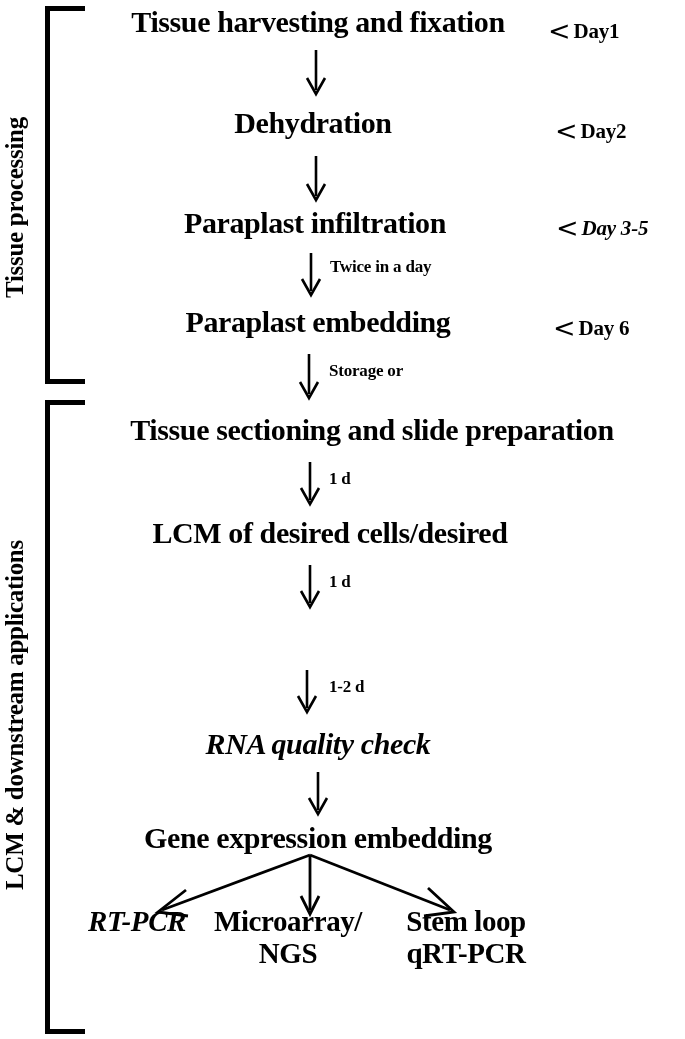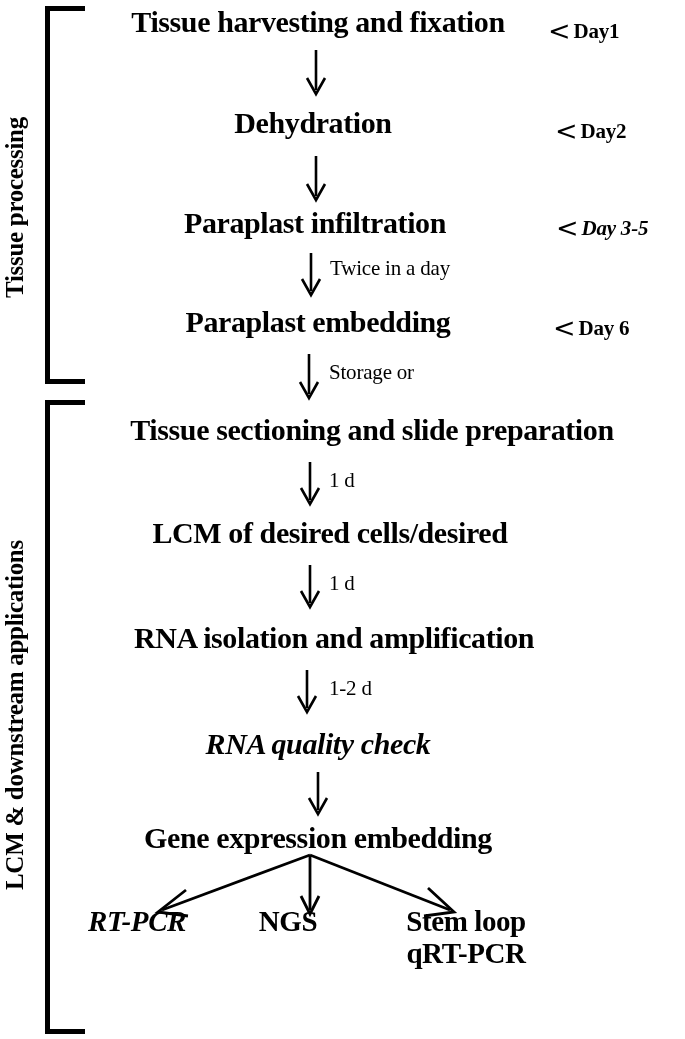--- a/index.html
+++ b/index.html
@@ -77,22 +77,22 @@
 
   
   .arrow{
     position:absolute;
     width:26px;
   }
   .arrow svg{ display:block; overflow:visible; }
 
   .arrow-label{
     position:absolute;
-    font-weight:normal;
-    font-size:21px;
+    font-weight:bold;
+    font-size:17px;
     line-height:1;
     white-space:nowrap;
     letter-spacing:-0.2px;
   }
 
   
   #branch-fan{
     position:absolute;
     left:140px;
     top:852px;
@@ -186,21 +186,20 @@
   <div class="step center" style="left:330px; top:518px;">LCM of desired cells/desired</div>
 
   <div class="arrow" style="left:297px; top:565px;">
     <svg width="26" height="44" viewBox="0 0 26 44">
       <line x1="13" y1="0" x2="13" y2="38" stroke="#000" stroke-width="2.6"></line>
       <polyline points="4,26 13,42 22,26" fill="none" stroke="#000" stroke-width="2.6"></polyline>
     </svg>
   </div>
   <div class="arrow-label" style="left:329px; top:573px;">1 d</div>
 
-  <div class="step center" style="left:334px; top:623px;">RNA isolation and amplification</div>
 
   <div class="arrow" style="left:294px; top:670px;">
     <svg width="26" height="44" viewBox="0 0 26 44">
       <line x1="13" y1="0" x2="13" y2="38" stroke="#000" stroke-width="2.6"></line>
       <polyline points="4,26 13,42 22,26" fill="none" stroke="#000" stroke-width="2.6"></polyline>
     </svg>
   </div>
   <div class="arrow-label" style="left:329px; top:678px;">1-2 d</div>
 
   <div class="step center" style="left:318px; top:729px;font-style:italic;">RNA quality check</div>
@@ -226,20 +225,21 @@
       <line x1="170" y1="3" x2="310" y2="58" stroke="#000" stroke-width="2.8"></line>
       <polyline points="288,36 314,60 284,64" fill="none" stroke="#000" stroke-width="2.8"></polyline>
     </svg>
   </div>
 
   <div class="terminal" style="left:137px; top:905px;font-style:italic;">
     <div>RT-PCR</div>
   </div>
 
   <div class="terminal" style="left:288px; top:905px;">
+    <div>Microarray/</div>
     <div>NGS</div>
   </div>
 
   <div class="terminal" style="left:466px; top:905px;">
     <div>Stem loop</div>
     <div>qRT-PCR</div>
   </div>
 
 </div>
 

